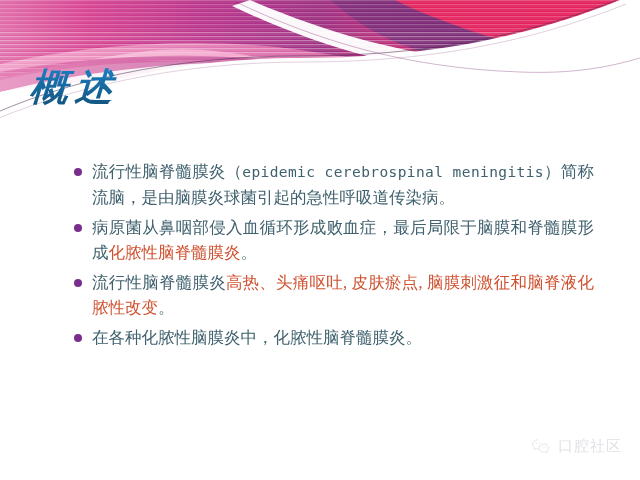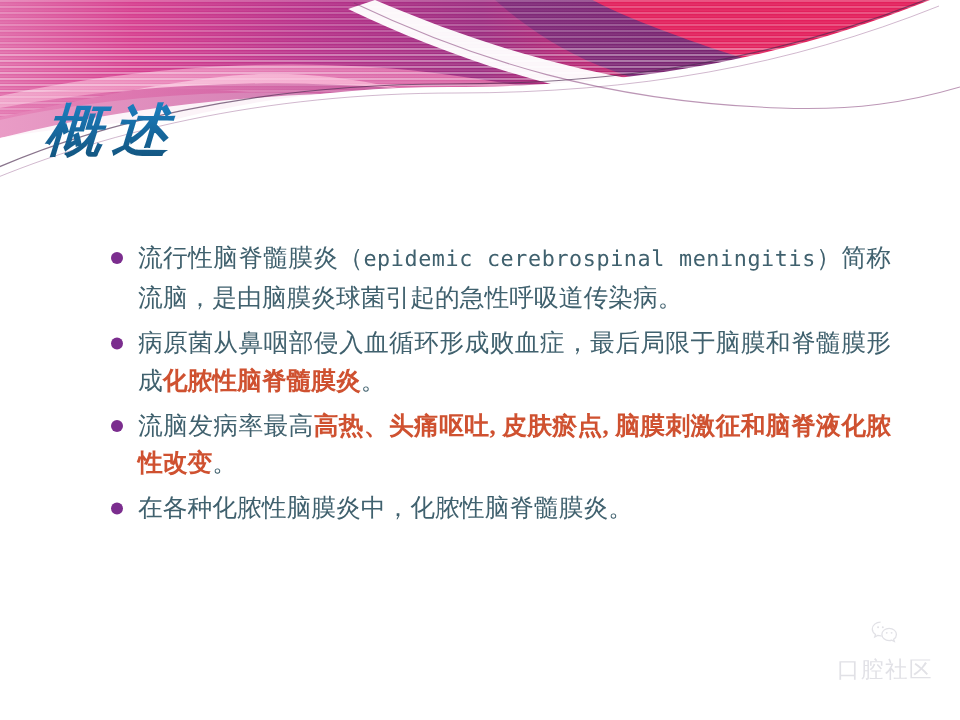--- a/index.html
+++ b/index.html
@@ -96,33 +96,32 @@
     text-align: justify;
   }
   .en {
     font-family: "DejaVu Sans Mono", "Liberation Mono", monospace;
     font-size: 14.5px;
     letter-spacing: 0.4px;
     color: #40616e;
   }
   .hl-strong {
     color: #cf5130;
-    font-weight: 700;
+    font-weight: 400;
   }
 
   
   #watermark {
     position: absolute;
     right: 18px;
     bottom: 24px;
     display: flex;
     align-items: center;
     gap: 7px;
     opacity: 0.55;
-    flex-direction: column;
   }
   #watermark .wm-label {
     font-family: "Liberation Sans", "DejaVu Sans", sans-serif;
     font-size: 15px;
     color: #c9c9d2;
     letter-spacing: 1px;
   }
   #wechat-icon {
     width: 20px;
     height: 17px;
@@ -250,21 +249,21 @@
     <div class="bullet-row">
       <span class="bullet-marker"></span>
       <div class="bullet-text">
         <span>病原菌从鼻咽部侵入血循环形成败血症，最后局限于脑膜和脊髓膜形成</span><span class="hl-strong">化脓性脑脊髓膜炎</span><span>。</span>
       </div>
     </div>
 
     <div class="bullet-row">
       <span class="bullet-marker"></span>
       <div class="bullet-text">
-        <span>流脑发病率最高</span><span class="hl-strong">高热、头痛呕吐, 皮肤瘀点, 脑膜刺激征和脑脊液化脓性改变</span><span>。</span>
+        <span>流行性脑脊髓膜炎</span><span class="hl-strong">高热、头痛呕吐, 皮肤瘀点, 脑膜刺激征和脑脊液化脓性改变</span><span>。</span>
       </div>
     </div>
 
     <div class="bullet-row">
       <span class="bullet-marker"></span>
       <div class="bullet-text">
         <span>在各种化脓性脑膜炎中，化脓性脑脊髓膜炎。</span>
       </div>
     </div>
 

